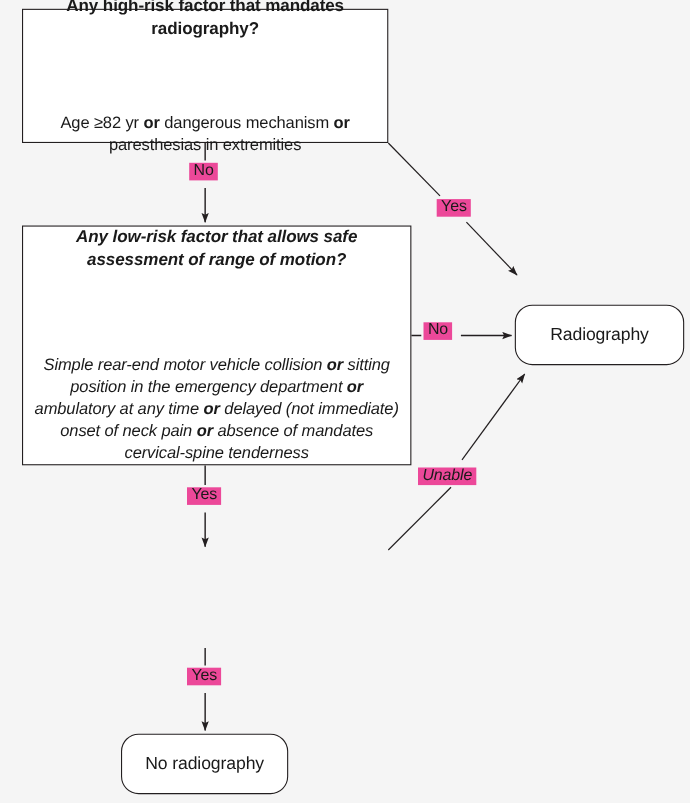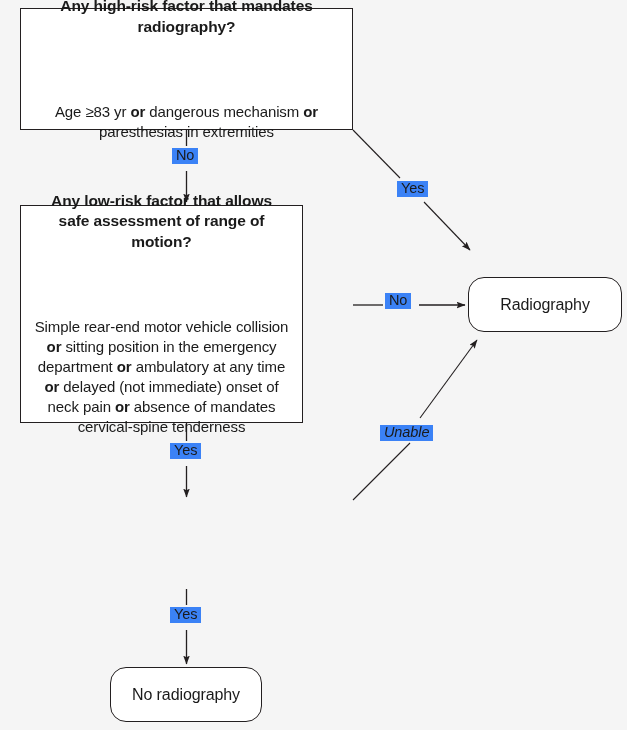--- a/index.html
+++ b/index.html
@@ -65,29 +65,29 @@
   .gap-a { height: 13px; }
   .gap-b { height: 7px; }
   .terminal-label {
     font-size: 16px;
     letter-spacing: -0.1px;
   }
   .edge-label {
     position: absolute;
     font-size: 14.5px;
     color: #1a1a1a;
-    background: #3b82f6;
+    background: #ec4899;
     padding: 0 4px;
     white-space: nowrap;
     letter-spacing: -0.1px;
     line-height: 1.1;
   }
   
   #node-high-risk   { left: 20px;  top: 8px;   width: 333px; height: 122px; }
-  #node-low-risk    { left: 20px;  top: 205px; width: 283px; height: 218px; }
+  #node-low-risk    { left: 20px;  top: 205px; width: 354px; height: 218px; font-style: italic; }
   #node-rotate      { left: 20px;  top: 500px; width: 333px; height: 89px;  }
   #node-radiography { left: 468px; top: 277px; width: 154px; height: 55px;  }
   #node-no-radiography { left: 110px; top: 667px; width: 152px; height: 55px; }
   
   #label-no-1     { left: 172px; top: 148px; }
   #label-yes-1    { left: 397px; top: 181px; }
   #label-no-2     { left: 385px; top: 293px; }
   #label-unable   { left: 380px; top: 425px; font-style: italic; }
   #label-yes-2    { left: 170px; top: 443px; }
   #label-yes-3    { left: 170px; top: 607px; }
@@ -119,21 +119,21 @@
     <line x1="353" y1="500" x2="410" y2="443" stroke="#231f20" stroke-width="1.1"></line>
     <line x1="420" y1="418" x2="477" y2="340" stroke="#231f20" stroke-width="1.1" marker-end="url(#arrow)"></line>
 
     <line x1="186.5" y1="589" x2="186.5" y2="605" stroke="#231f20" stroke-width="1.3"></line>
     <line x1="186.5" y1="630" x2="186.5" y2="664" stroke="#231f20" stroke-width="1.3" marker-end="url(#arrow)"></line>
   </svg>
 
   <div class="node rect" id="node-high-risk">
     <div class="q-title">Any high-risk factor that mandates radiography?</div>
     <div class="gap-a"></div>
-    <div class="q-body"><span>Age ≥83 yr </span><b>or</b><span> dangerous mechanism </span><b>or</b><span> paresthesias in extremities</span></div>
+    <div class="q-body"><span>Age ≥82 yr </span><b>or</b><span> dangerous mechanism </span><b>or</b><span> paresthesias in extremities</span></div>
   </div>
 
   <div class="node rect" id="node-low-risk">
     <div class="q-title">Any low-risk factor that allows safe assessment of range of motion?</div>
     <div class="gap-a"></div>
     <div class="q-body"><span>Simple rear-end motor vehicle collision </span><b>or</b><span> sitting position in the emergency department </span><b>or</b><span> ambulatory at any time </span><b>or</b><span> delayed (not immediate) onset of neck pain </span><b>or</b><span> absence of mandates cervical-spine tenderness</span></div>
   </div>
 
 
   <div class="node terminal" id="node-radiography">

